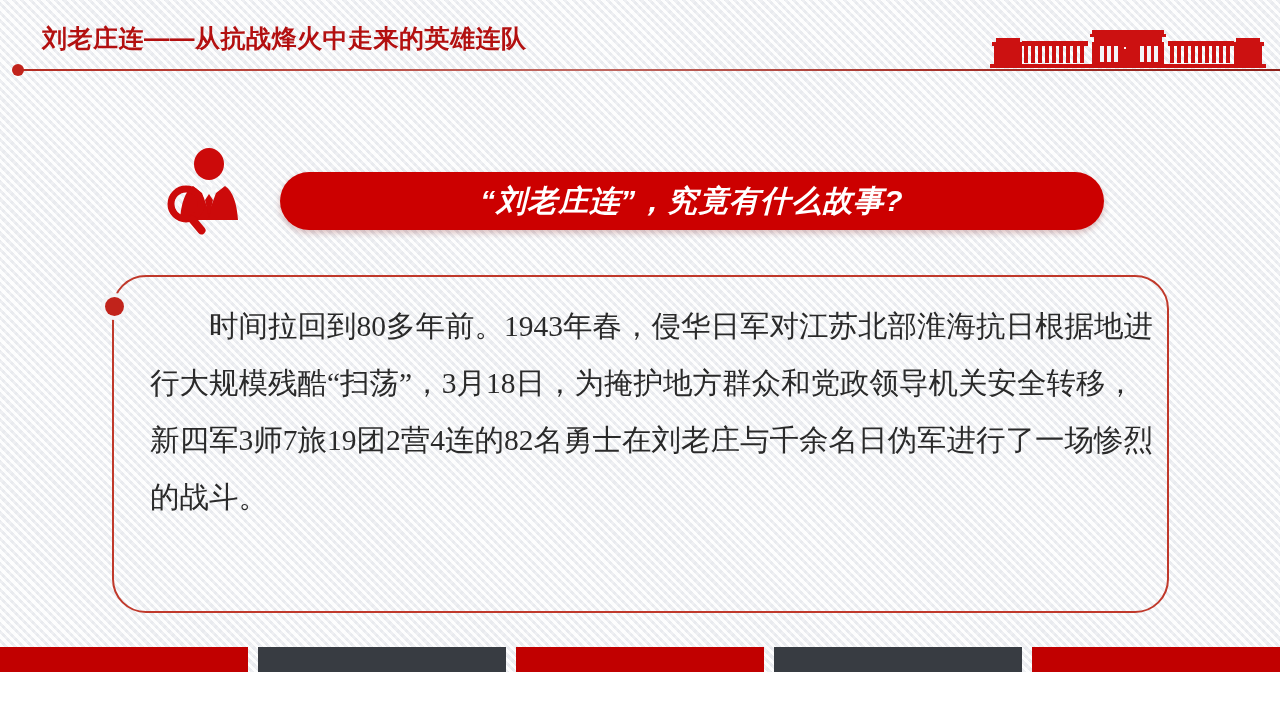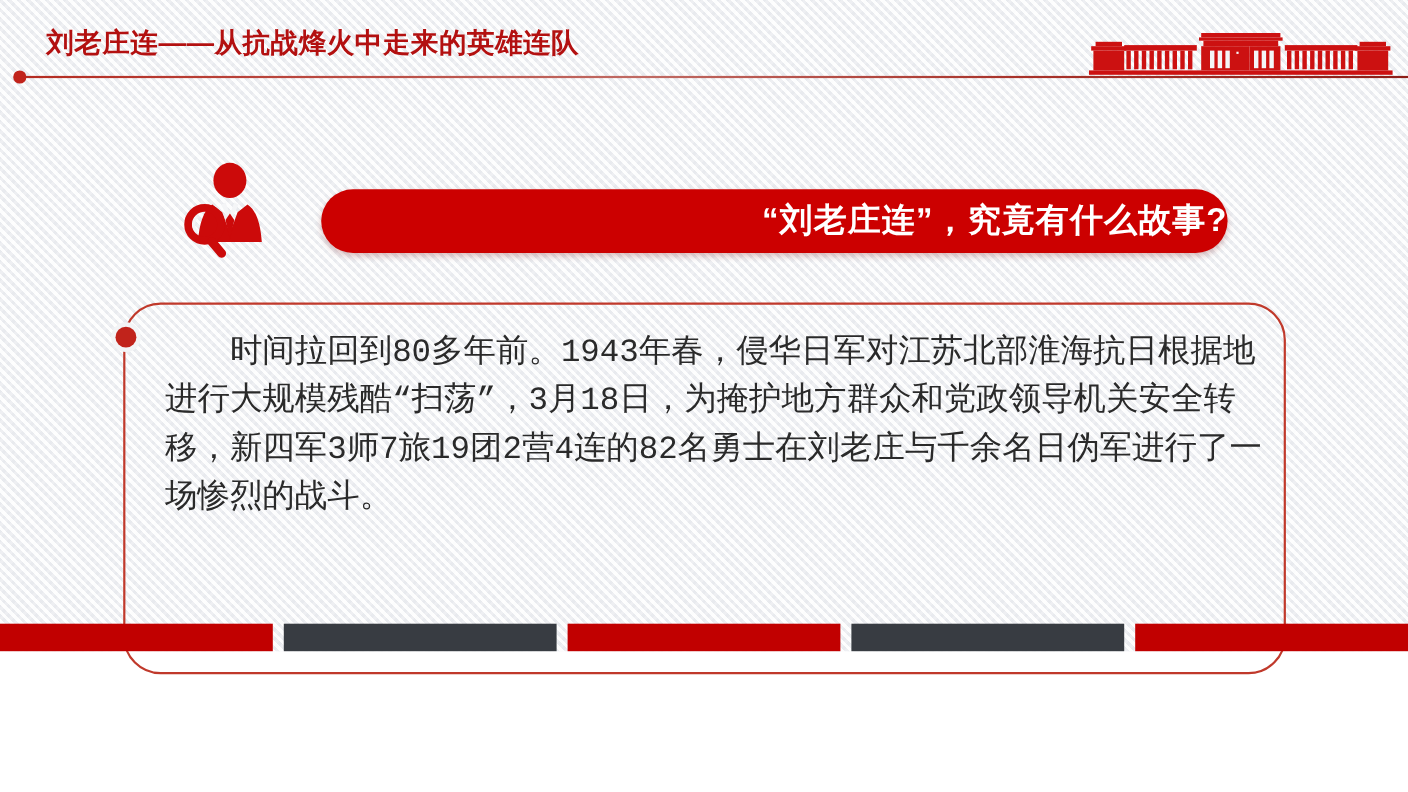--- a/index.html
+++ b/index.html
@@ -7,21 +7,21 @@
 
   html, body {
     width:1280px; height:720px;
     overflow:hidden;
     font-family:"Liberation Sans","DejaVu Sans",sans-serif;
   }
 
   
   #slide {
     position:relative;
-    width:1280px; height:592px;
+    width:1280px; height:672px;
     background-color:#f4f5f7;
     background-image:
       repeating-linear-gradient(45deg,  rgba(255,255,255,.85) 0 3px, rgba(228,230,235,.55) 3px 6px),
       repeating-linear-gradient(-45deg, rgba(255,255,255,.55) 0 3px, rgba(226,229,234,.35) 3px 6px);
   }
 
   
   #header-title {
     position:absolute;
     left:42px; top:22px;
@@ -56,28 +56,29 @@
   
   #section-icon {
     position:absolute;
     left:163px; top:146px;
     width:86px; height:92px;
   }
 
   
   #section-banner {
     position:absolute;
-    left:292px; top:172px;
+    left:280px; top:172px;
     width:824px; height:58px;
     background:#cc0000;
     border-radius:29px;
     box-shadow:0 3px 6px rgba(120,0,0,.25);
     display:flex;
     align-items:center;
-    justify-content:flex-end;
+    justify-content:center;
+    font-style:italic;
   }
   #section-banner-text {
     color:#ffffff;
     font-size:30px;
     font-weight:bold;
     letter-spacing:1px;
     white-space:nowrap;
     line-height:1;
   }
 
@@ -96,23 +97,23 @@
     width:19px; height:19px;
     border-radius:50%;
     background:#c1231b;
     box-shadow:0 0 0 4px #f3f4f6;
   }
 
   #content-body {
     position:absolute;
     left:150px; top:298px;
     width:1010px;
-    font-family:Liberation Mono, monospace;
+    font-family:Liberation Serif, serif;
     font-size:29.5px;
-    line-height:44px;
+    line-height:57px;
     color:#2a2a2a;
     letter-spacing:0px;
   }
   #content-body p { text-indent:2em; margin:0; }
 
   
   #footer {
     position:absolute;
     left:0; bottom:0;
     width:1280px; height:25px;

